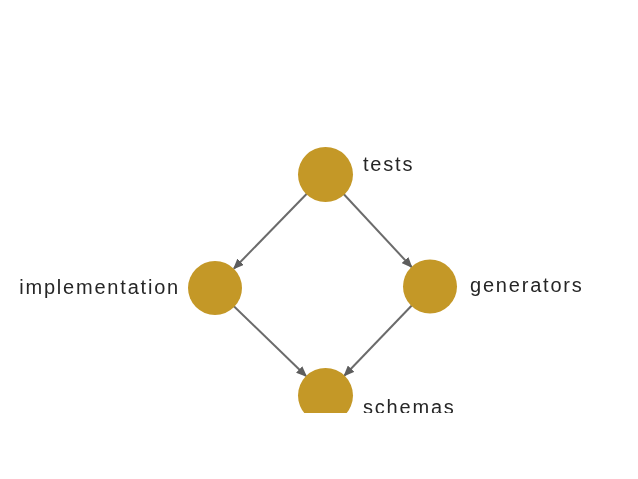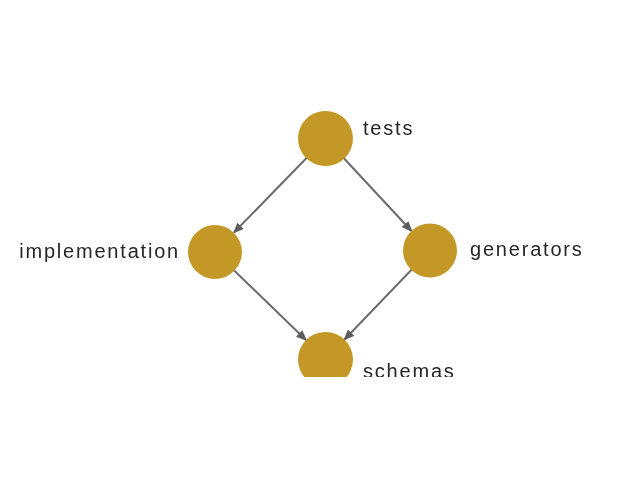--- a/index.html
+++ b/index.html
@@ -7,20 +7,21 @@
     padding: 0;
     background: #ffffff;
   }
   .canvas {
     position: relative;
     width: 638px;
     height: 377px;
     background: #ffffff;
     overflow: hidden;
     font-family: "Liberation Sans", sans-serif;
+    margin-top: 36px;
   }
   svg text {
     font-family: "Liberation Sans", sans-serif;
     font-size: 20px;
     font-weight: 400;
     letter-spacing: 1.8px;
     fill: #262626;
   }
 </style>
 </head>

